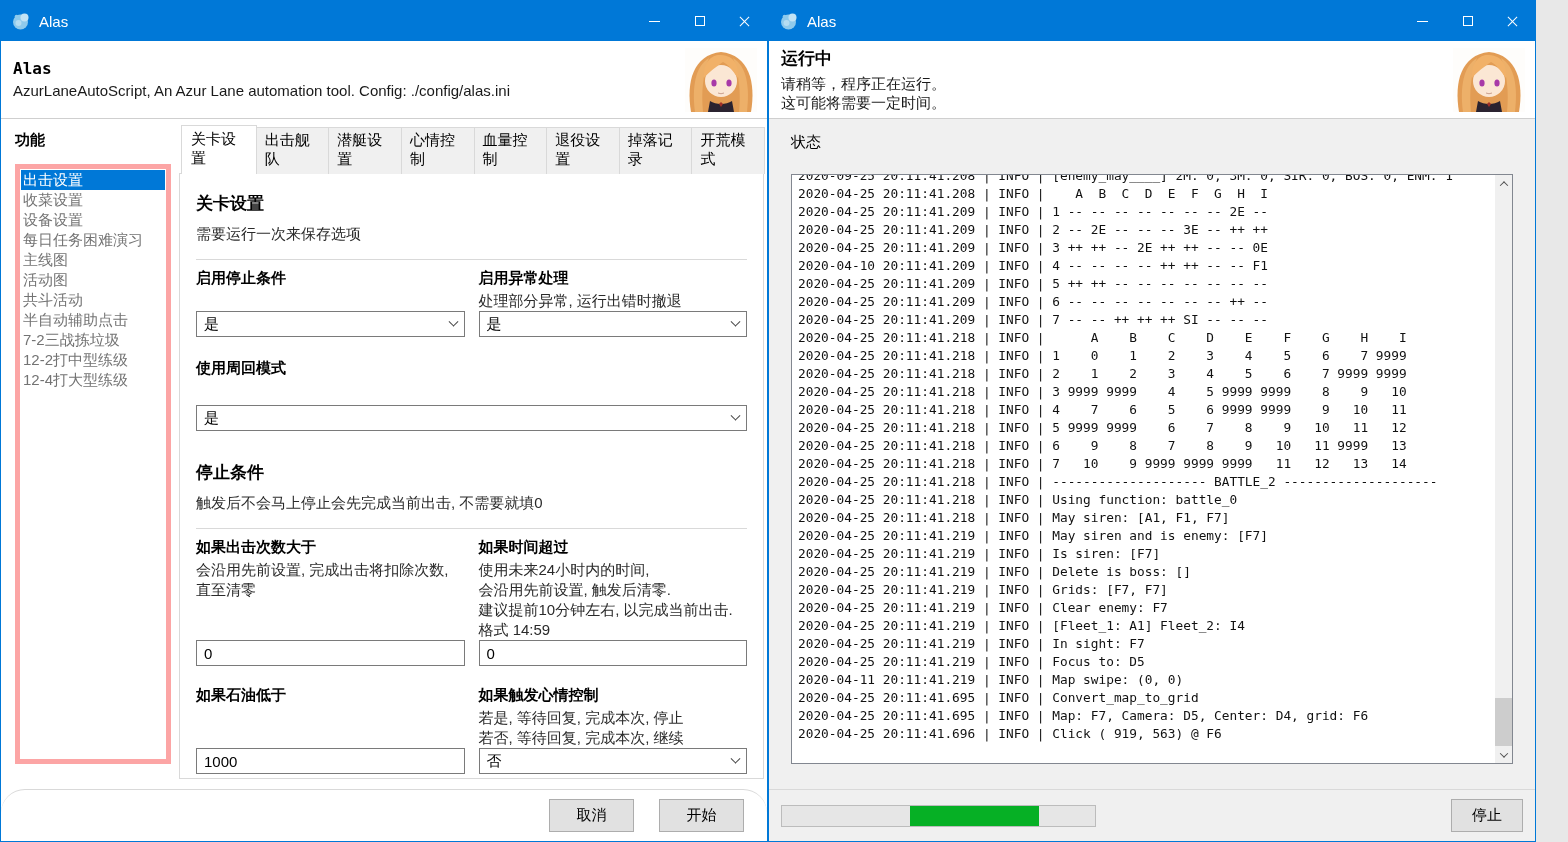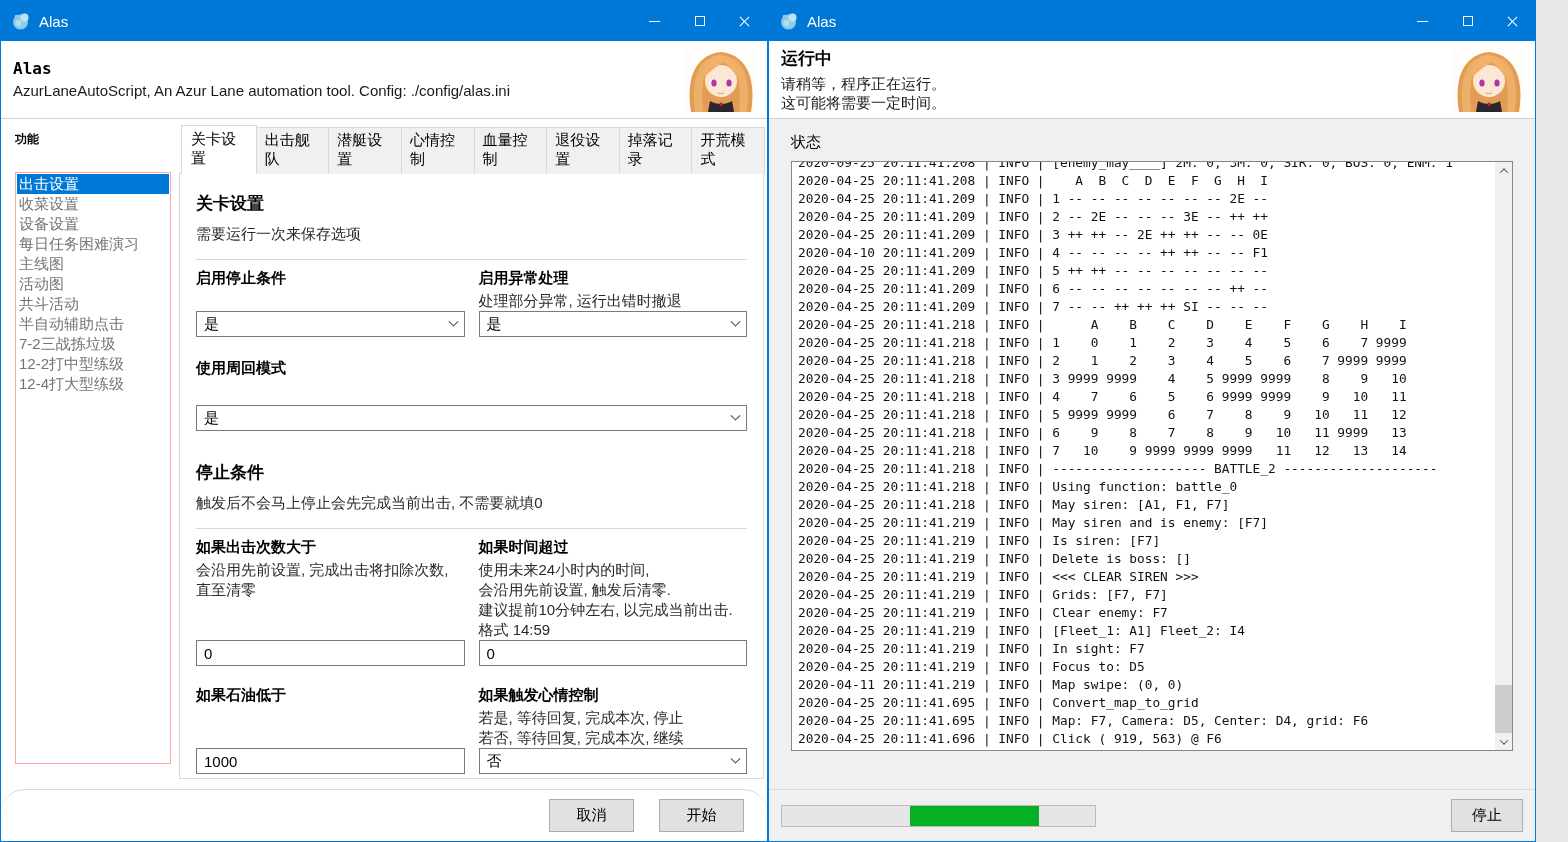--- a/index.html
+++ b/index.html
@@ -24,22 +24,22 @@
   
   .header { height:78px; background:#fff; border-bottom:1px solid #cfcfcf; display:flex; align-items:center; padding:0 8px 0 12px; flex:0 0 auto; }
   .header .htext { flex:1; }
   .header .htitle { font-family:"DejaVu Sans Mono","Liberation Mono",monospace; font-weight:bold; font-size:16px; color:#000; margin-bottom:3px; }
   .header .hsub { font-size:15px; color:#1a1a1a; white-space:pre-line; line-height:19px; }
   .avatar { width:72px; height:64px; flex:0 0 auto; margin-right:2px; }
 
   
   .lbody { flex:1; display:flex; overflow:hidden; }
   .sidebar { width:178px; flex:0 0 auto; padding:12px 8px 25px 14px; display:flex; flex-direction:column; }
-  .sidebar .sb-title { font-size:12px; font-weight:bold; margin-bottom:24px; }
-  .listbox { flex:1; border:1px solid #fca5a5; background:#fff; overflow:hidden; padding:1px; }
+  .sidebar .sb-title { font-size:15px; font-weight:bold; margin-bottom:14px; }
+  .listbox { flex:1; border:5px solid #fca5a5; background:#fff; overflow:hidden; padding:1px; }
   .lb-item { font-size:15px; line-height:20px; padding:0 2px; color:#737373; white-space:nowrap; cursor:default; }
   .lb-item.selected { background:#0078d7; color:#fff; }
 
   .main { flex:1; display:flex; flex-direction:column; padding:6px 3px 10px 0; overflow:hidden; }
   .tabrow { display:flex; padding-left:2px; position:relative; z-index:2; }
   .tab { font-size:15px; padding:3px 8px 4px 8px; background:#f0f0f0; border:1px solid #d9d9d9; border-bottom:none; margin-right:-1px; margin-top:2px; cursor:default; }
   .tab.active { background:#fff; padding:4px 9px 6px 9px; margin-top:0; position:relative; }
   .tab.active::after { content:""; position:absolute; left:0; right:0; bottom:-1px; height:2px; background:#fff; }
   .tabpanel { flex:1; border:1px solid #d9d9d9; background:#fff; margin-top:-1px; padding:18px 16px 0 16px; overflow:hidden; }
 
@@ -57,21 +57,21 @@
   .chev-dn { width:7px; height:7px; border-right:1px solid #444; border-bottom:1px solid #444; transform:rotate(45deg) translate(-2px,-2px); }
   .spacer24 { height:24px; }
   .mt22 { margin-top:22px; } .mt30 { margin-top:30px; } .mt20 { margin-top:20px; }
 
   .lfooter { flex:0 0 52px; border-top:1px solid #d9d9d9; display:flex; align-items:center; justify-content:flex-end; gap:25px; padding-right:23px; background:#fff;border-radius:24px; }
   .btn { min-width:85px; height:33px; background:#e1e1e1; border:1px solid #adadad; font-size:15px; font-family:inherit; color:#000; cursor:default; }
   .btn.stop { min-width:72px; }
 
   
   .rbody { flex:1; background:#f0f0f0; padding:14px 22px 0 22px; display:flex; flex-direction:column; overflow:hidden; }
-  .status-label { font-size:15px; color:#000; margin-bottom:9px; }
+  .status-label { font-size:15px; color:#000; margin-bottom:22px; }
   .logbox { position:relative; height:590px; border:1px solid #828790; background:#fff; overflow:hidden; flex:0 0 auto; }
   .logclip { position:absolute; left:0; top:0; right:17px; bottom:0; overflow:hidden; padding-left:6px; }
   .logpre { margin-top:-8px; }
   .log-line { font-family:"DejaVu Sans Mono","Liberation Mono",monospace; font-size:12.8px; line-height:18px; height:18px; white-space:pre; color:#111; }
   .vscroll { position:absolute; top:0; right:0; width:17px; height:100%; background:#f0f0f0; }
   .vs-btn { position:absolute; left:0; width:17px; height:17px; display:flex; align-items:center; justify-content:center; }
   .vs-up { top:0; } .vs-dn { bottom:0; }
   .chev { width:6px; height:6px; border-right:1.4px solid #505050; border-bottom:1.4px solid #505050; }
   .chev.up { transform:rotate(-135deg) translate(-1px,-1px); }
   .chev.dn { transform:rotate(45deg) translate(-1px,-1px); }
@@ -349,21 +349,20 @@
             <div class="log-line">2020-04-25 20:11:41.218 | INFO | Using function: battle_0</div>
 
             <div class="log-line">2020-04-25 20:11:41.218 | INFO | May siren: [A1, F1, F7]</div>
 
             <div class="log-line">2020-04-25 20:11:41.219 | INFO | May siren and is enemy: [F7]</div>
 
             <div class="log-line">2020-04-25 20:11:41.219 | INFO | Is siren: [F7]</div>
 
             <div class="log-line">2020-04-25 20:11:41.219 | INFO | Delete is boss: []</div>
 
-            <div class="log-line">2020-04-25 20:11:41.219 | INFO | &lt;&lt;&lt; CLEAR SIREN &gt;&gt;&gt;</div>
 
             <div class="log-line">2020-04-25 20:11:41.219 | INFO | Grids: [F7, F7]</div>
 
             <div class="log-line">2020-04-25 20:11:41.219 | INFO | Clear enemy: F7</div>
 
             <div class="log-line">2020-04-25 20:11:41.219 | INFO | [Fleet_1: A1] Fleet_2: I4</div>
 
             <div class="log-line">2020-04-25 20:11:41.219 | INFO | In sight: F7</div>
 
             <div class="log-line">2020-04-25 20:11:41.219 | INFO | Focus to: D5</div>

